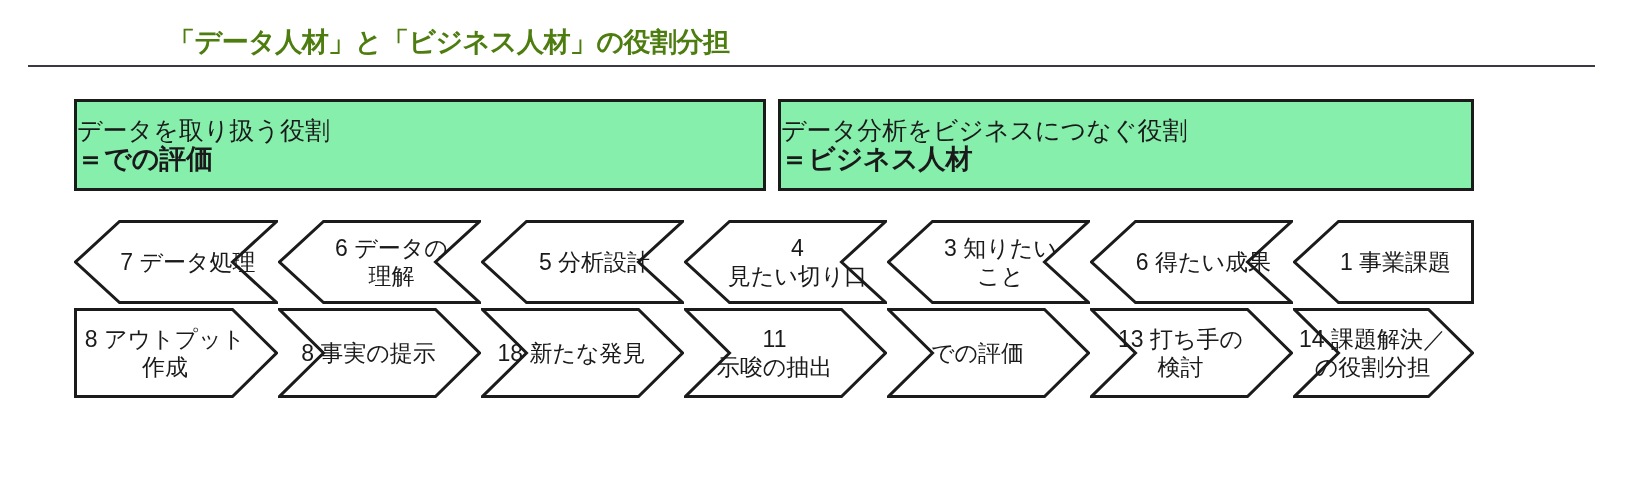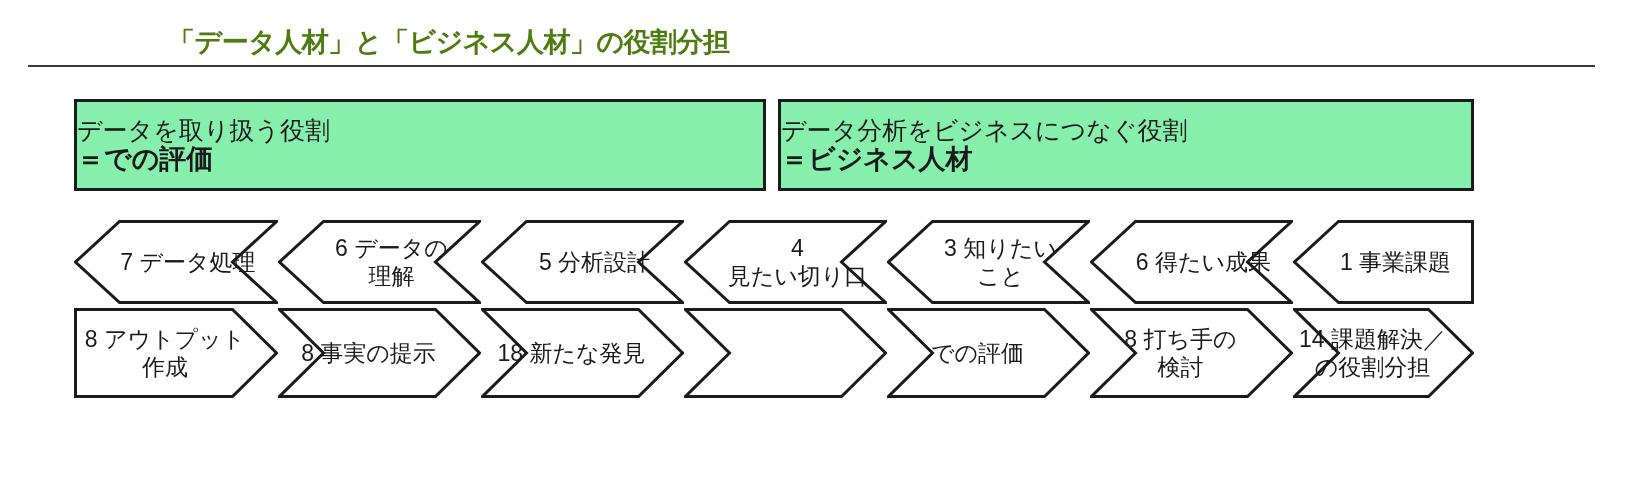--- a/index.html
+++ b/index.html
@@ -209,35 +209,39 @@
         <polygon points="1.5,1.5 157.5,1.5 201.5,45 157.5,88.5 1.5,88.5 45.5,45" fill="#ffffff" stroke="#1b1b1b" stroke-width="3" stroke-linejoin="miter"></polygon>
       </svg>
       <div class="chev-label">
         <span class="lbl-row">18  新たな発見</span>
       </div>
     </div>
     <div class="chev" style="left: 684px; width: 203px;">
       <svg viewBox="0 0 203 90" preserveAspectRatio="none">
         <polygon points="1.5,1.5 157.5,1.5 201.5,45 157.5,88.5 1.5,88.5 45.5,45" fill="#ffffff" stroke="#1b1b1b" stroke-width="3" stroke-linejoin="miter"></polygon>
       </svg>
+      <div class="chev-label">
+        <span class="lbl-row">11</span>
+        <span class="lbl-row">示唆の抽出</span>
+      </div>
     </div>
     <div class="chev" style="left: 887px; width: 203px;">
       <svg viewBox="0 0 203 90" preserveAspectRatio="none">
         <polygon points="1.5,1.5 157.5,1.5 201.5,45 157.5,88.5 1.5,88.5 45.5,45" fill="#ffffff" stroke="#1b1b1b" stroke-width="3" stroke-linejoin="miter"></polygon>
       </svg>
       <div class="chev-label">
         <span class="lbl-row">での評価</span>
       </div>
     </div>
     <div class="chev" style="left: 1090px; width: 203px;">
       <svg viewBox="0 0 203 90" preserveAspectRatio="none">
         <polygon points="1.5,1.5 157.5,1.5 201.5,45 157.5,88.5 1.5,88.5 45.5,45" fill="#ffffff" stroke="#1b1b1b" stroke-width="3" stroke-linejoin="miter"></polygon>
       </svg>
       <div class="chev-label">
-        <span class="lbl-row">8  打ち手の</span>
+        <span class="lbl-row">13  打ち手の</span>
         <span class="lbl-row">検討</span>
       </div>
     </div>
     <div class="chev" style="left: 1293px; width: 181px;">
       <svg viewBox="0 0 181 90" preserveAspectRatio="none">
         <polygon points="1.5,1.5 135.5,1.5 179.5,45 135.5,88.5 1.5,88.5 45.5,45" fill="#ffffff" stroke="#1b1b1b" stroke-width="3" stroke-linejoin="miter"></polygon>
       </svg>
       <div class="chev-label">
         <span class="lbl-row">14  課題解決／</span>
         <span class="lbl-row">の役割分担</span>

